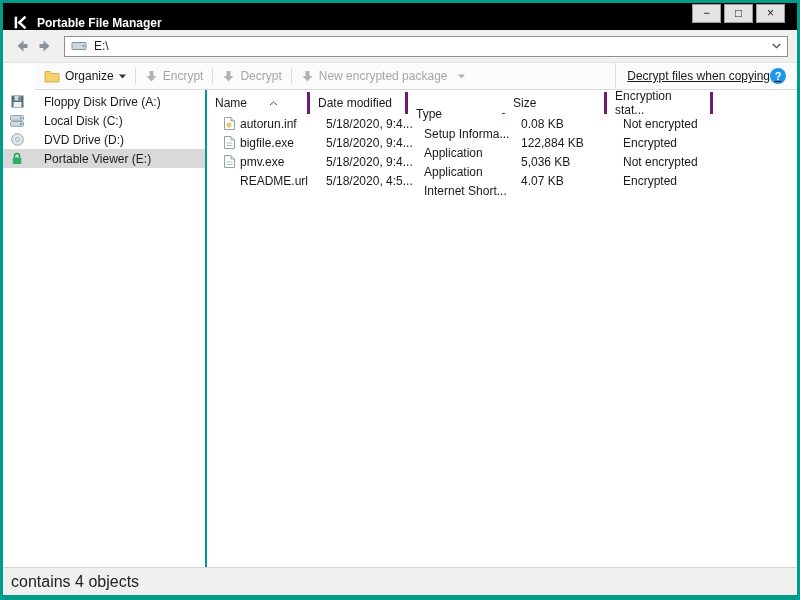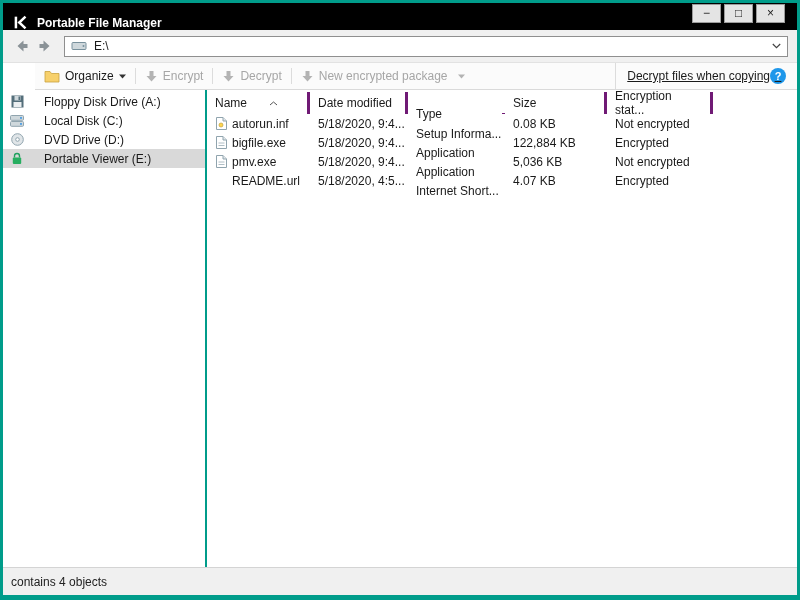--- a/index.html
+++ b/index.html
@@ -39,28 +39,28 @@
   .side-item { height:19px; display:flex; align-items:center; gap:20px; padding:0 7px; font-size:12px; color:#1a1a1a; white-space:nowrap; }
   .side-item.selected { background:#d9d9d9; }
   .sicon { width:14px; display:flex; justify-content:center; }
   .vdivider { width:2px; background:#009c8a; }
 
   .filelist { flex:1; padding-top:2px; overflow:hidden; }
   .file-header { display:flex; height:22px; align-items:stretch; }
   .hcell { border-right:3px solid #701a75; display:flex; align-items:center; padding:0 8px; font-size:12px; color:#1a1a1a; position:relative; }
   .c-name { width:103px; } .c-date { width:98px; } .c-type { width:97px;margin-top:21px; } .c-size { width:102px; } .c-enc { width:106px; }
   .sort { margin-left:22px; display:flex; }
-  .row { display:flex; height:19px; align-items:center; font-size:12px; color:#1a1a1a; }
+  .row { display:flex; height:19px; align-items:center; font-size:12px; color:#1a1a1a;padding-left:8px; }
   .cell { padding:0 8px; overflow:hidden; white-space:nowrap; }
   .cell.name { display:flex; align-items:center; gap:5px; }
   .ficon { width:12px; display:flex; justify-content:center; flex:0 0 12px; }
 
   
   .statusbar { height:28px; background:#f0f0f0; border-top:1px solid #d4d4d4; display:flex; align-items:center;
-               padding:0 8px; font-size:12px; color:#222; flex:0 0 auto; }
+               padding:0 8px; font-size:16px; color:#222; flex:0 0 auto; }
 </style>
 </head>
 <body>
 
 <div class="window">
 
   <div class="titlebar">
     <span class="logo">
       <svg width="15" height="15" viewBox="0 0 18 18">
         <path d="M3.5 2 V16" stroke="#ffffff" stroke-width="3" fill="none"></path>

